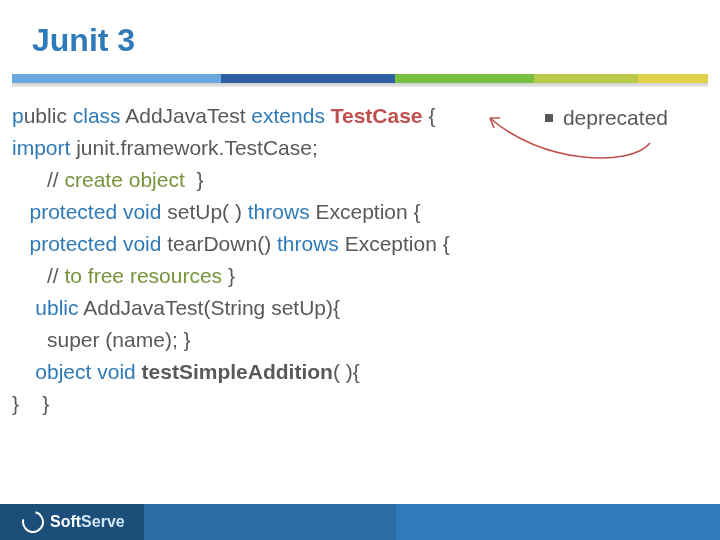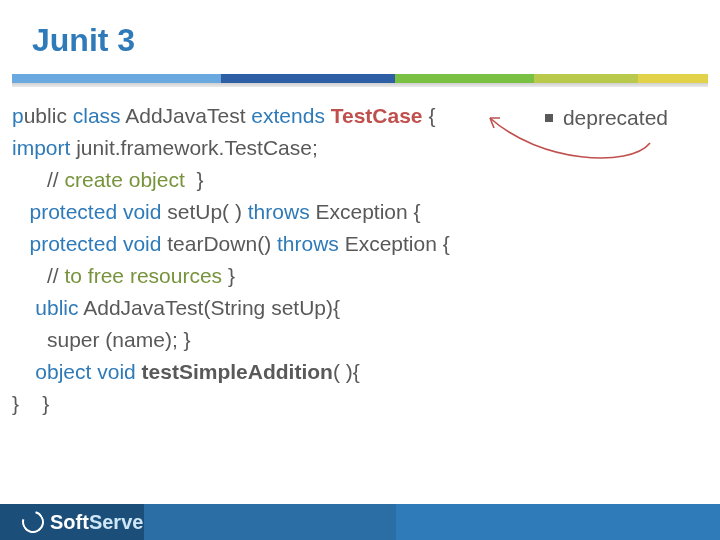--- a/index.html
+++ b/index.html
@@ -10,21 +10,21 @@
   .body{position:absolute;left:12px;top:100px;right:16px;font-size:21px;line-height:32px;color:#595959}
   .cl{white-space:pre}
   .kw-blue{color:#2f7ab8}
   .kw-red{color:#c0504d;font-weight:600}
   .kw-green{color:#77933c}
   .bold{font-weight:700}
   .note{position:absolute;right:52px;top:106px;font-size:21px;color:#595959}
   .bullet{display:inline-block;width:8px;height:8px;background:#595959;margin-right:10px;vertical-align:middle;margin-bottom:3px}
   .arrow{position:absolute;left:480px;top:108px;pointer-events:none}
   .footer{position:absolute;left:0;right:0;bottom:0;height:36px;background:linear-gradient(90deg,#1c4e7a 0 20%,#2b6ea6 20% 55%,#2f7ab8 55% 100%);display:flex;align-items:center}
-  .logo{display:flex;align-items:center;margin-left:22px;color:#fff;font-weight:600;font-size:20px}
+  .logo{display:flex;align-items:center;margin-left:22px;color:#fff;font-weight:600;font-size:16px}
   .logo-mark{width:18px;height:18px;border:2px solid #fff;border-radius:50%;border-top-color:transparent;margin-right:6px;transform:rotate(-30deg)}
   .ss2{color:#cfe6f6;font-weight:700}
 </style>
 </head>
 <body>
 
 <div class="slide">
   <div class="title">Junit 3</div>
   <div class="rule"></div>
   <div class="rule-shadow"></div>

